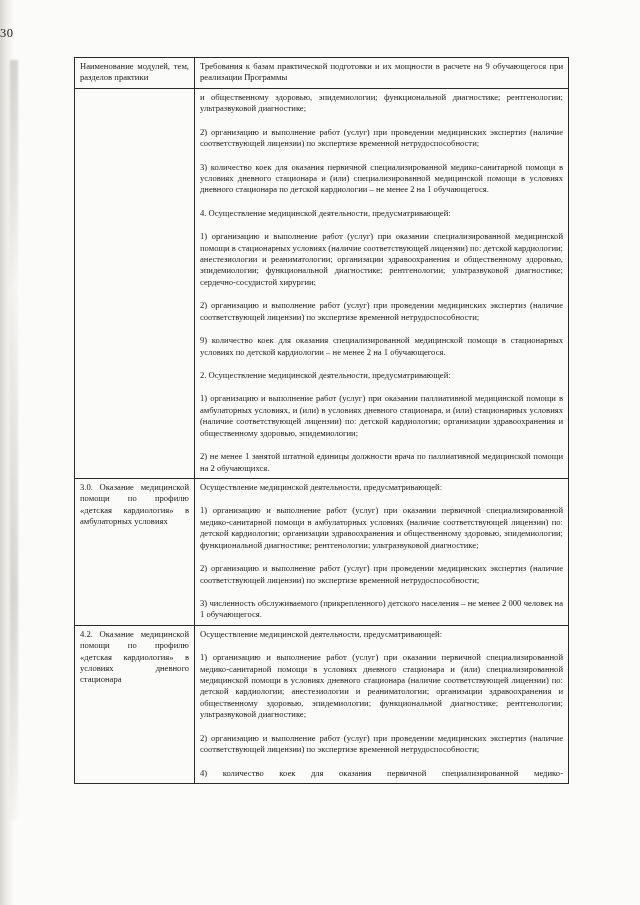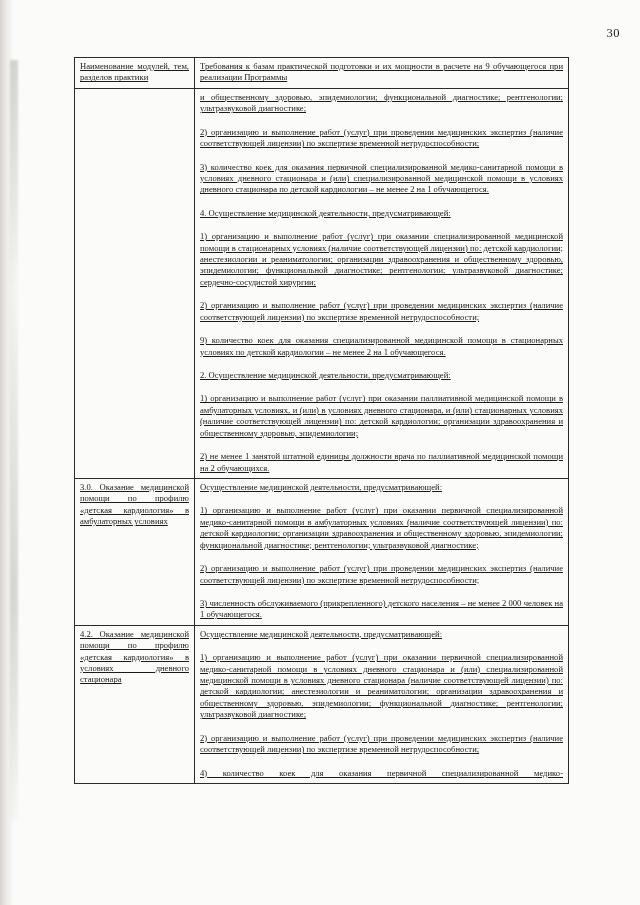--- a/index.html
+++ b/index.html
@@ -33,33 +33,31 @@
     left: 10px; top: 60px;
     width: 8px; height: 760px;
     background: linear-gradient(to bottom, rgba(120,120,115,.30), rgba(150,150,145,.06) 30%, rgba(120,120,115,.28) 70%, rgba(160,160,155,.05));
     filter: blur(1.2px);
   }
   .page-number {
     position: absolute;
     top: 26px;
     left: 0;
     width: 572px;
-    text-align: right;
+    text-align: left;
     font-size: 12.5px;
     letter-spacing: .5px;
-    margin-left: 48px;
   }
   .doc-table {
     position: absolute;
     left: 74px;
     top: 57px;
     width: 494px;
     border-collapse: collapse;
     table-layout: fixed;
-    text-decoration: underline;
   }
   .doc-table td {
     border: 1px solid #2b2b2b;
     vertical-align: top;
     padding: 3px 5px 4px 5px;
     font-size: 8.6px;
     line-height: 1.33;
     text-align: justify;
     hyphens: auto;
   }

